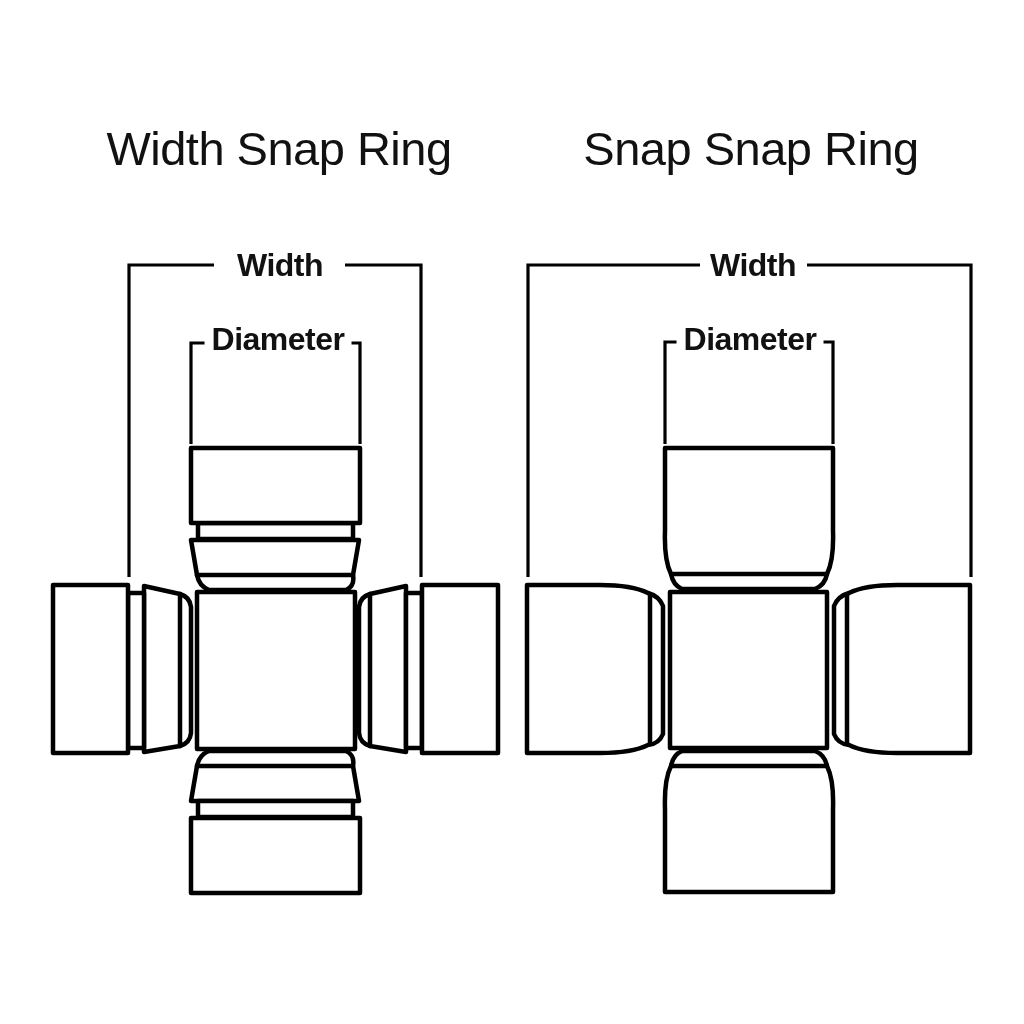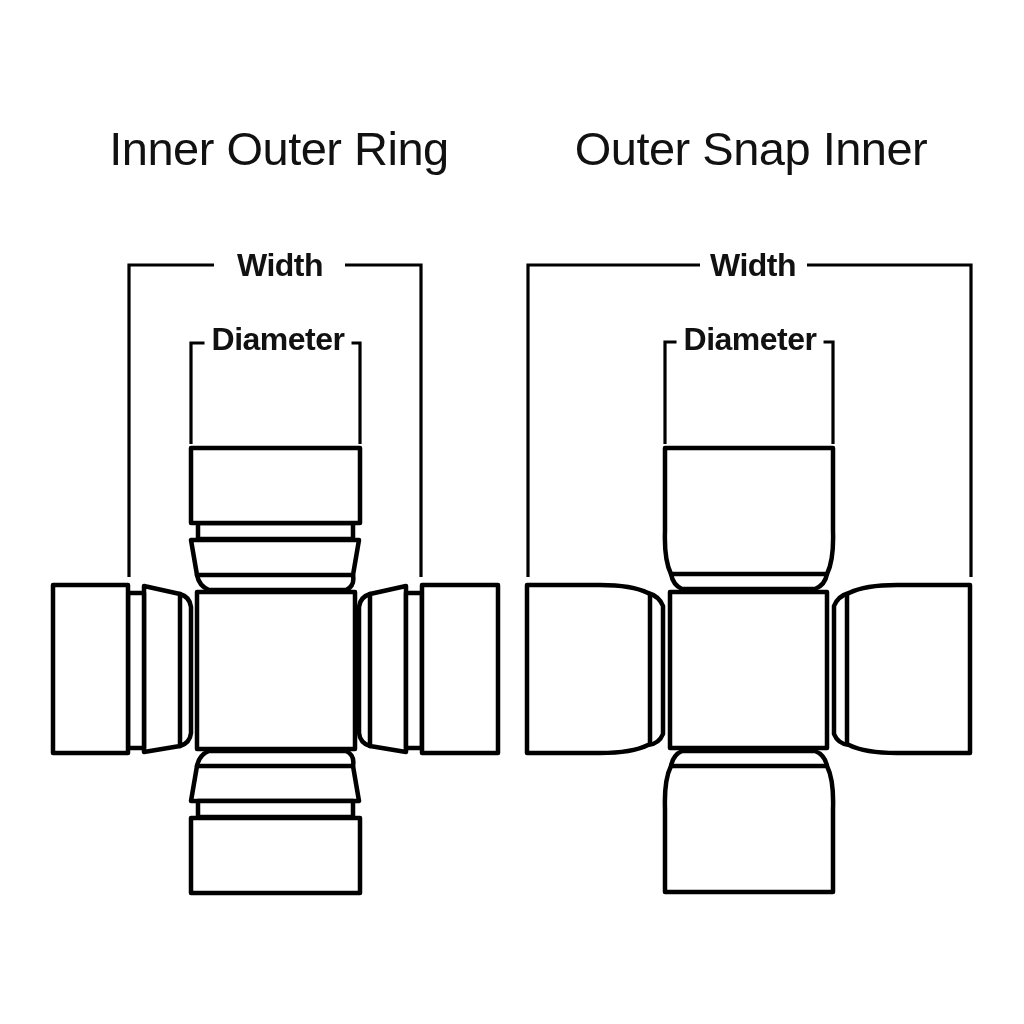--- a/index.html
+++ b/index.html
@@ -123,23 +123,23 @@
       <path class="outline" d="M970,585 L897,585 Q865,585 849,593 Q838,596 834,606 L834,734 Q838,744 849,745 Q865,753 897,753 L970,753 Z"></path>
       <path class="outline-open" d="M847,594 L847,744"></path>
     </g>
 
     <g>
       <path class="dimline" d="M528,577 L528,265 L700,265 M807,265 L971,265 L971,577"></path>
       <path class="dimline" d="M665,444 L665,342 L688,342 M813,342 L833,342 L833,444"></path>
     </g>
   </svg>
 
-  <div class="label diagram-title" id="inner-title">Inner Outer Ring</div>
+  <div class="label diagram-title" id="inner-title">Width Snap Ring</div>
 
-  <div class="label diagram-title" id="outer-title">Outer Snap Inner</div>
+  <div class="label diagram-title" id="outer-title">Snap Snap Ring</div>
 
   <div class="label dim-label" id="inner-width">Width</div>
 
   <div class="label dim-label" id="inner-diameter">Diameter</div>
 
   <div class="label dim-label" id="outer-width">Width</div>
 
   <div class="label dim-label" id="outer-diameter">Diameter</div>
 
 </div>

